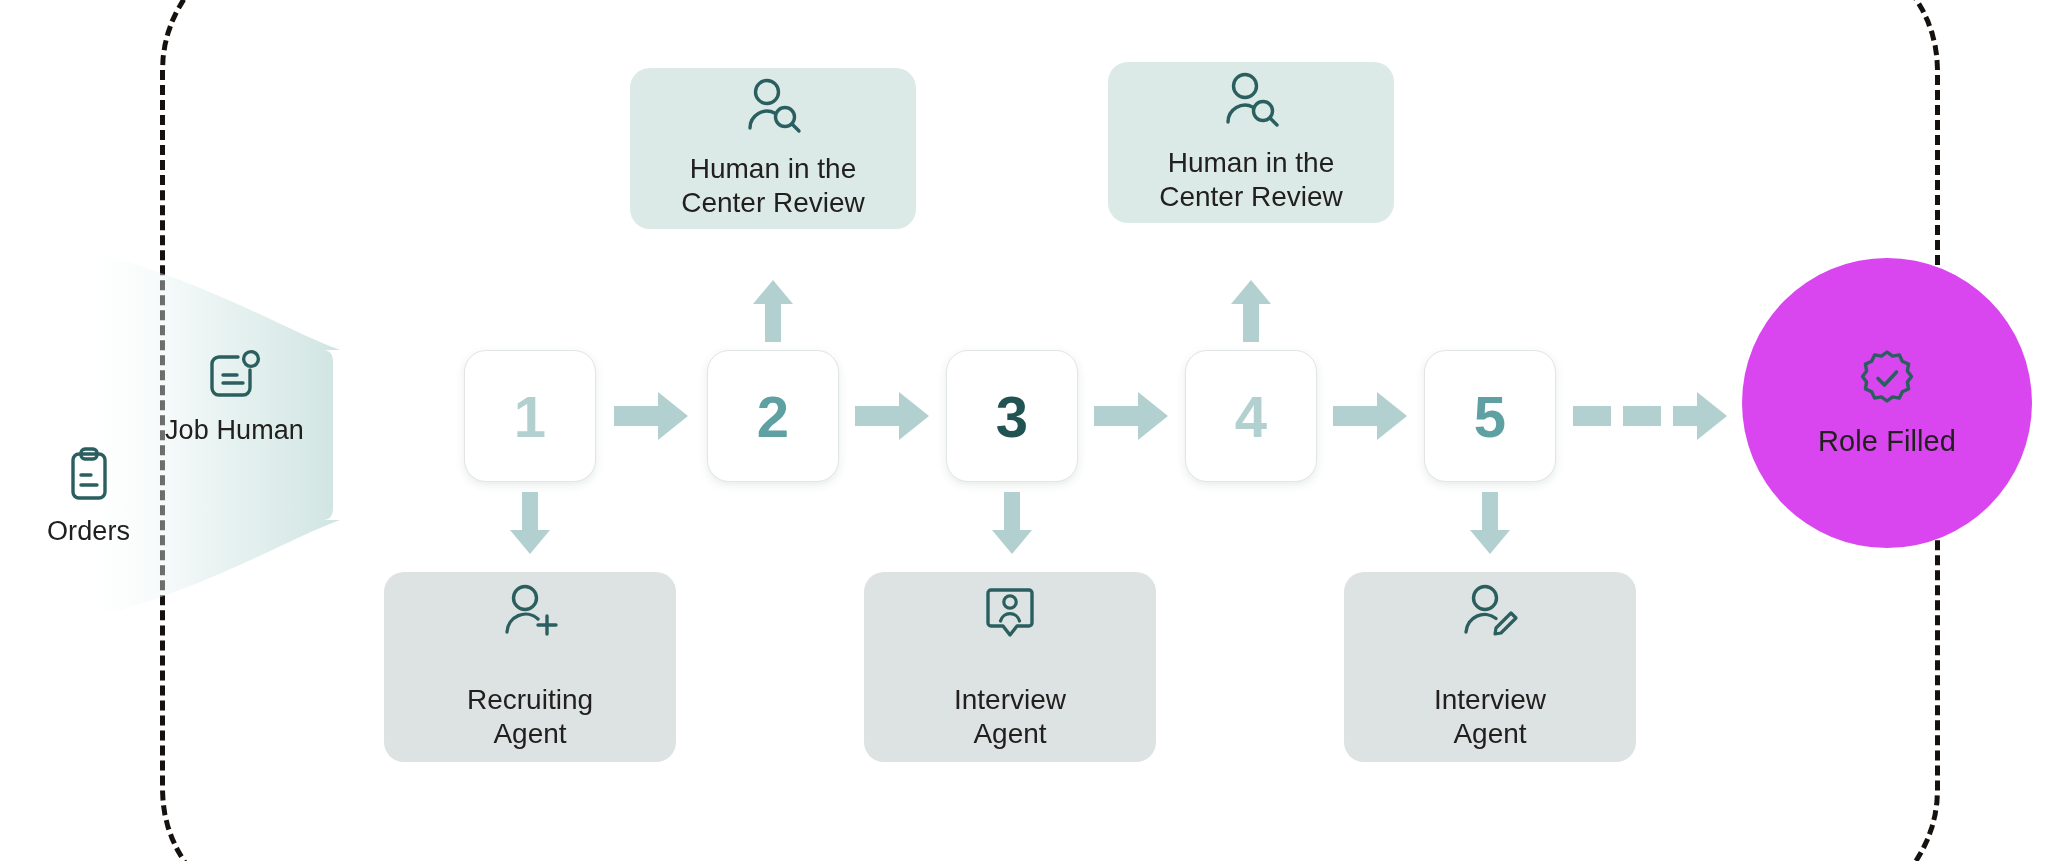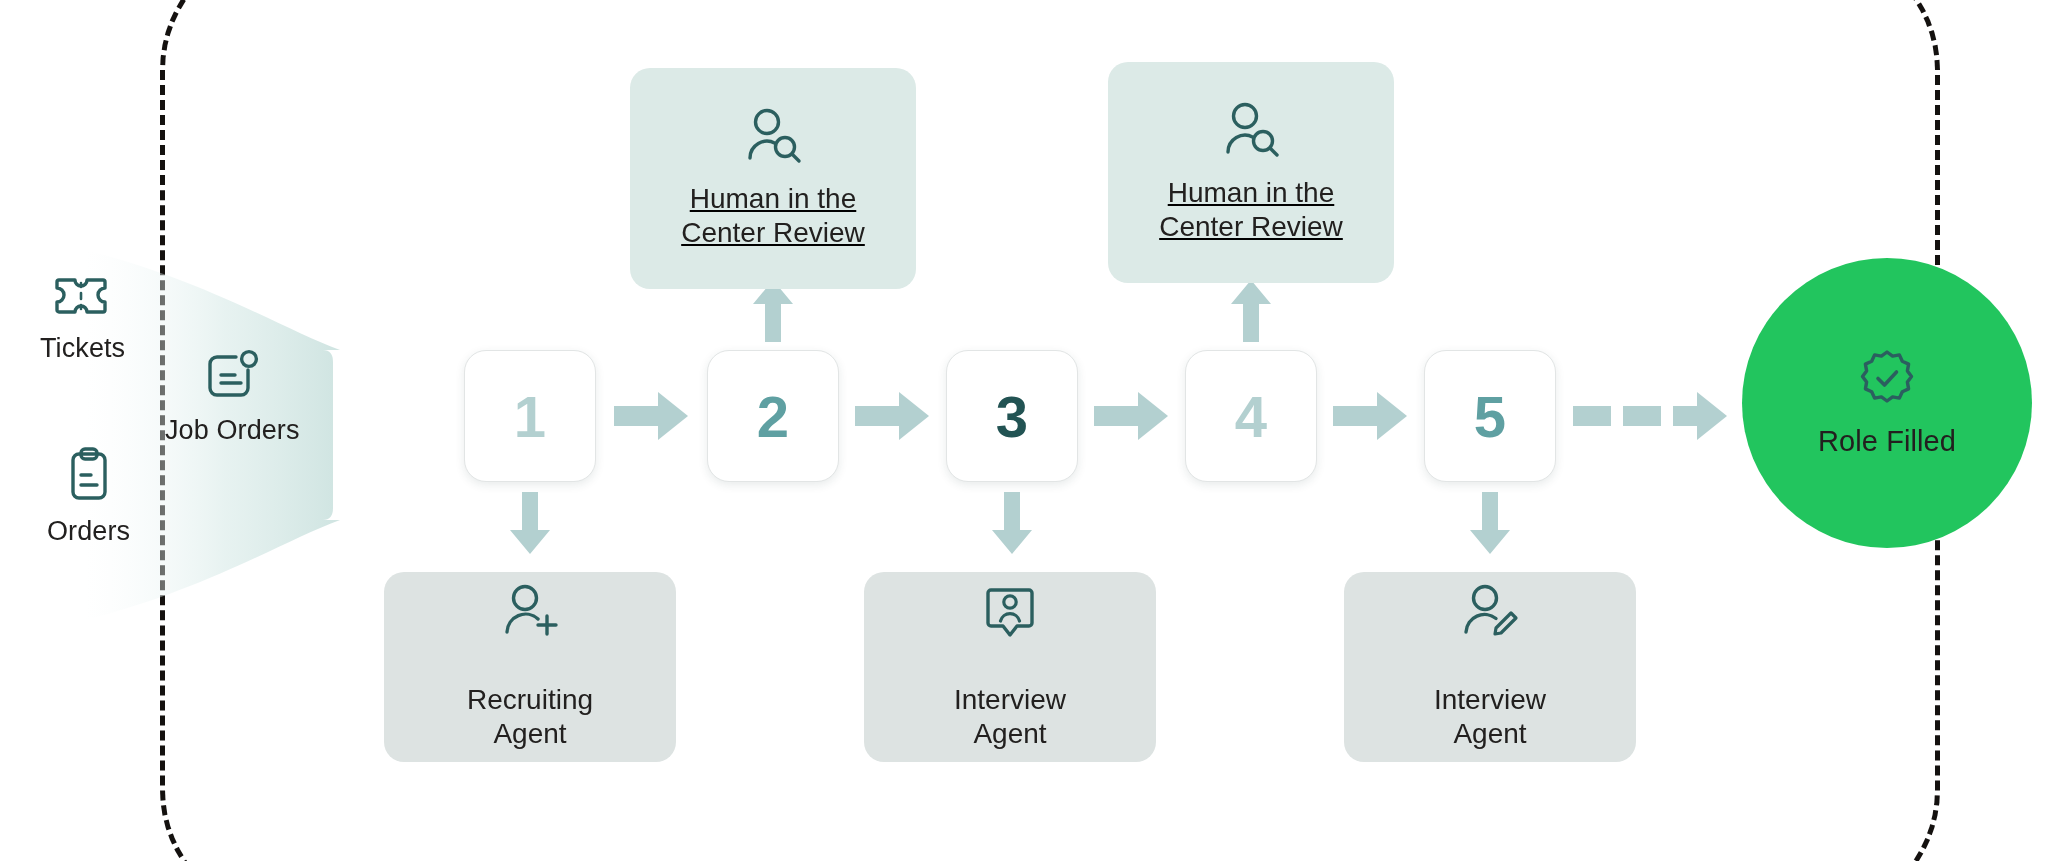--- a/index.html
+++ b/index.html
@@ -48,26 +48,25 @@
     box-sizing:border-box;
   }
 
   
   .harrow{position:absolute;}
   .varrow{position:absolute;}
 
   
   .review{
     position:absolute;
-    width:286px;height:221px;
+    width:286px;height:161px;
     background:#dceae7;
     border-radius:20px;
     display:flex;flex-direction:column;align-items:center;justify-content:center;
     box-sizing:border-box;
-    text-decoration:underline;
   }
   .review .rtxt{
     margin-top:14px;text-align:center;
     font-size:28px;line-height:1.2;color:#22201f;font-weight:500;
   }
 
   
   .agent{
     position:absolute;
     width:292px;height:190px;
@@ -81,21 +80,21 @@
     margin-top:14px;text-align:center;
     font-size:28px;line-height:1.2;color:#22201f;font-weight:500;
   }
 
   
   .outcome{
     position:absolute;
     left:1742px;top:258px;
     width:290px;height:290px;
     border-radius:50%;
-    background:#22c55e;
+    background:#d946ef;
     display:flex;flex-direction:column;align-items:center;justify-content:center;
   }
   .outcome .otxt{
     margin-top:12px;font-size:29px;color:#22201f;font-weight:500;letter-spacing:.1px;
   }
 </style>
 </head>
 <body>
 
 <div id="stage">
@@ -106,39 +105,30 @@
     <defs>
       <linearGradient id="fg" x1="0" y1="0" x2="1" y2="0">
         <stop offset="0%" stop-color="#f4fafa" stop-opacity="0"></stop>
         <stop offset="55%" stop-color="#dfeeec" stop-opacity=".75"></stop>
         <stop offset="100%" stop-color="#cfe4e1" stop-opacity="1"></stop>
       </linearGradient>
     </defs>
     <path d="M0,0 C120,30 200,80 255,100 L238,100 Q248,100 248,112 L248,258 Q248,270 238,270 L255,270 C200,290 120,340 0,370 Z" fill="url(#fg)"></path>
   </svg>
 
-  <div class="src" id="src-tickets">
-    <span>
-      <svg width="56" height="48" viewBox="0 0 56 48">
-        <path d="M4,8 h16 a6,6 0 0 0 12,0 h16 a2,2 0 0 1 2,2 v6 a7,7 0 0 0 0,14 v8 a2,2 0 0 1 -2,2 h-16 a6,6 0 0 0 -12,0 h-16 a2,2 0 0 1 -2,-2 v-8 a7,7 0 0 0 0,-14 v-6 a2,2 0 0 1 2,-2 z" fill="none" stroke="#2b5f5f" stroke-width="3.4" stroke-linejoin="round"></path>
-        <path d="M26,11 v4 M26,21 v6 M26,33 v4" stroke="#2b5f5f" stroke-width="2.6" stroke-linecap="round"></path>
-      </svg>
-    </span>
-    <span class="lbl">Tickets</span>
-  </div>
 
   <div class="src" id="src-joborders">
     <span>
       <svg width="56" height="54" viewBox="0 0 56 54">
         <path d="M44,22 v18 a7,7 0 0 1 -7,7 h-24 a7,7 0 0 1 -7,-7 v-24 a7,7 0 0 1 7,-7 h19" fill="none" stroke="#2b5f5f" stroke-width="3.4" stroke-linecap="round"></path>
         <circle cx="45" cy="11" r="7.4" fill="none" stroke="#2b5f5f" stroke-width="3.4"></circle>
         <path d="M17,27 h14 M17,35 h20" stroke="#2b5f5f" stroke-width="3.4" stroke-linecap="round"></path>
       </svg>
     </span>
-    <span class="lbl">Job Orders</span>
+    <span class="lbl">Job Human</span>
   </div>
 
   <div class="src" id="src-tasks">
     <span>
       <svg width="48" height="56" viewBox="0 0 48 56">
         <rect x="8" y="7" width="32" height="44" rx="6" fill="none" stroke="#2b5f5f" stroke-width="3.4"></rect>
         <rect x="16" y="2" width="16" height="10" rx="4" fill="none" stroke="#2b5f5f" stroke-width="3.4"></rect>
         <path d="M16,28 h10 M16,38 h16" stroke="#2b5f5f" stroke-width="3.4" stroke-linecap="round"></path>
       </svg>
     </span>

